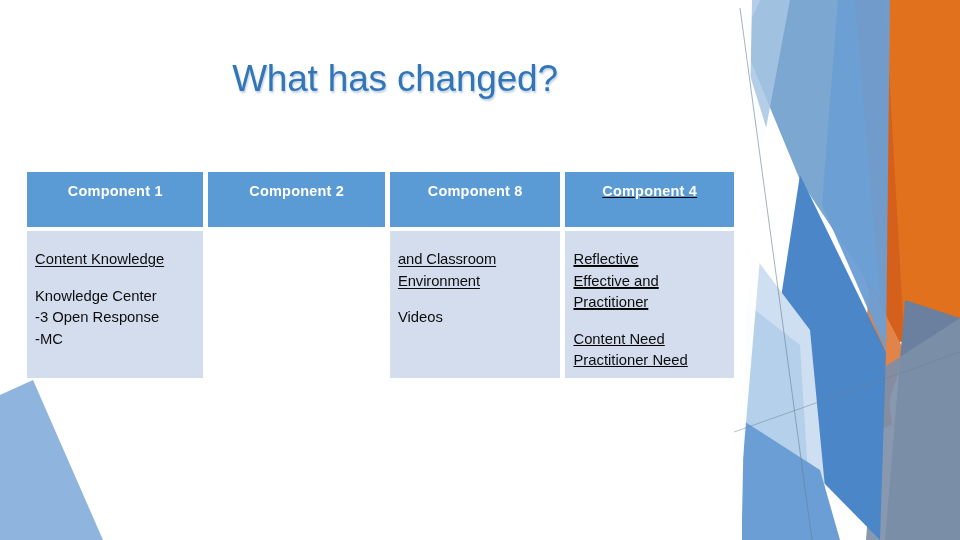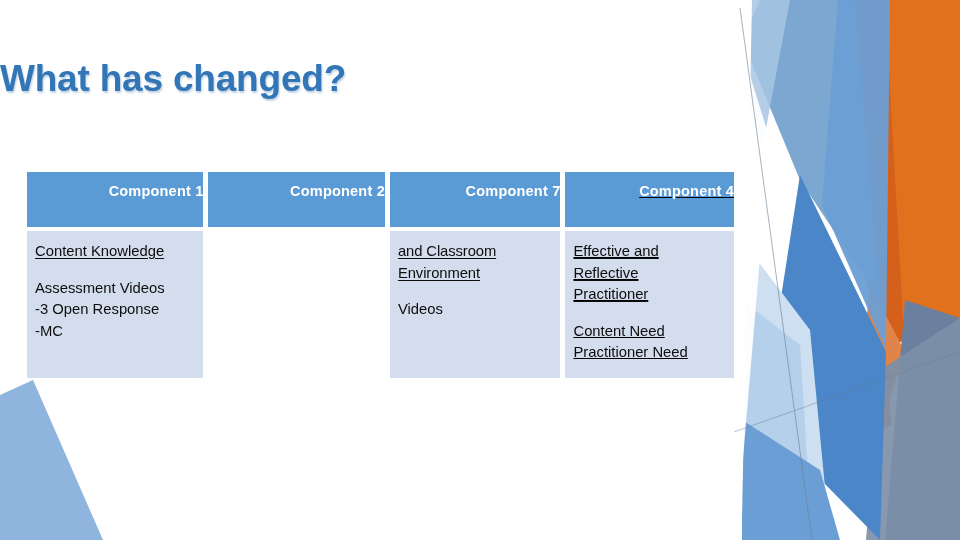--- a/index.html
+++ b/index.html
@@ -32,22 +32,23 @@
     height: 540px;
     pointer-events: none;
   }
 
   
   #title {
     position: absolute;
     left: 0px;
     top: 58px;
     width: 790px;
+    text-align: center;
     font-size: 37px;
-    font-weight: bold;
+    font-weight: normal;
     letter-spacing: -0.2px;
     color: #3276b8;
     text-shadow: 1px 2px 2px rgba(140,170,200,0.55);
     white-space: nowrap;
     font-family: "Liberation Sans", sans-serif;
   }
 
   
   #tbl {
     position: absolute;
@@ -68,31 +69,31 @@
   .col.c3 { width: 172px; }
   .col.c4 { width: 170px; text-decoration: underline; }
 
   .hdr {
     background: #5b9bd5;
     height: 55px;
     box-sizing: border-box;
     color: #ffffff;
     font-size: 14.5px;
     font-weight: bold;
-    text-align: right;
+    text-align: center;
     padding-top: 11px;
     letter-spacing: 0.2px;
     font-family: "Liberation Sans", sans-serif;
   }
 
   .body-cell {
     background: #d3ddee;
     height: 147px;
     box-sizing: border-box;
-    padding: 10px 8px 0 8px;
+    padding: 18px 8px 0 8px;
     color: #0d0d0d;
     font-size: 14.8px;
     line-height: 21.5px;
     font-family: "Liberation Sans", sans-serif;
   }
   .body-cell .head {
     text-decoration: underline;
     text-underline-offset: 2px;
   }
   .body-cell .gap {
@@ -134,45 +135,45 @@
 
   <div id="title">What has changed?</div>
 
   <div id="tbl">
 
     <div class="col c1">
       <div class="hdr">Component 1</div>
       <div class="body-cell">
         <div class="head ln">Content Knowledge</div>
         <div class="gap"></div>
-        <div class="ln">Assessment Videos</div>
+        <div class="ln">Knowledge Center</div>
         <div class="ln">-3 Open Response</div>
         <div class="ln">-MC</div>
       </div>
     </div>
 
     <div class="col c2">
       <div class="hdr">Component 2</div>
     </div>
 
     <div class="col c3">
-      <div class="hdr">Component  7</div>
+      <div class="hdr">Component  8</div>
       <div class="body-cell">
         <div class="head ln">and Classroom</div>
         <div class="head ln">Environment</div>
         <div class="gap"></div>
         <div class="ln">Videos</div>
       </div>
     </div>
 
     <div class="col c4">
       <div class="hdr">Component  4</div>
       <div class="body-cell">
+        <div class="head ln">Reflective</div>
         <div class="head ln">Effective and</div>
-        <div class="head ln">Reflective</div>
         <div class="head ln">Practitioner</div>
         <div class="gap"></div>
         <div class="ln">Content Need</div>
         <div class="ln">Practitioner Need</div>
       </div>
     </div>
 
   </div>
 </div>
 

